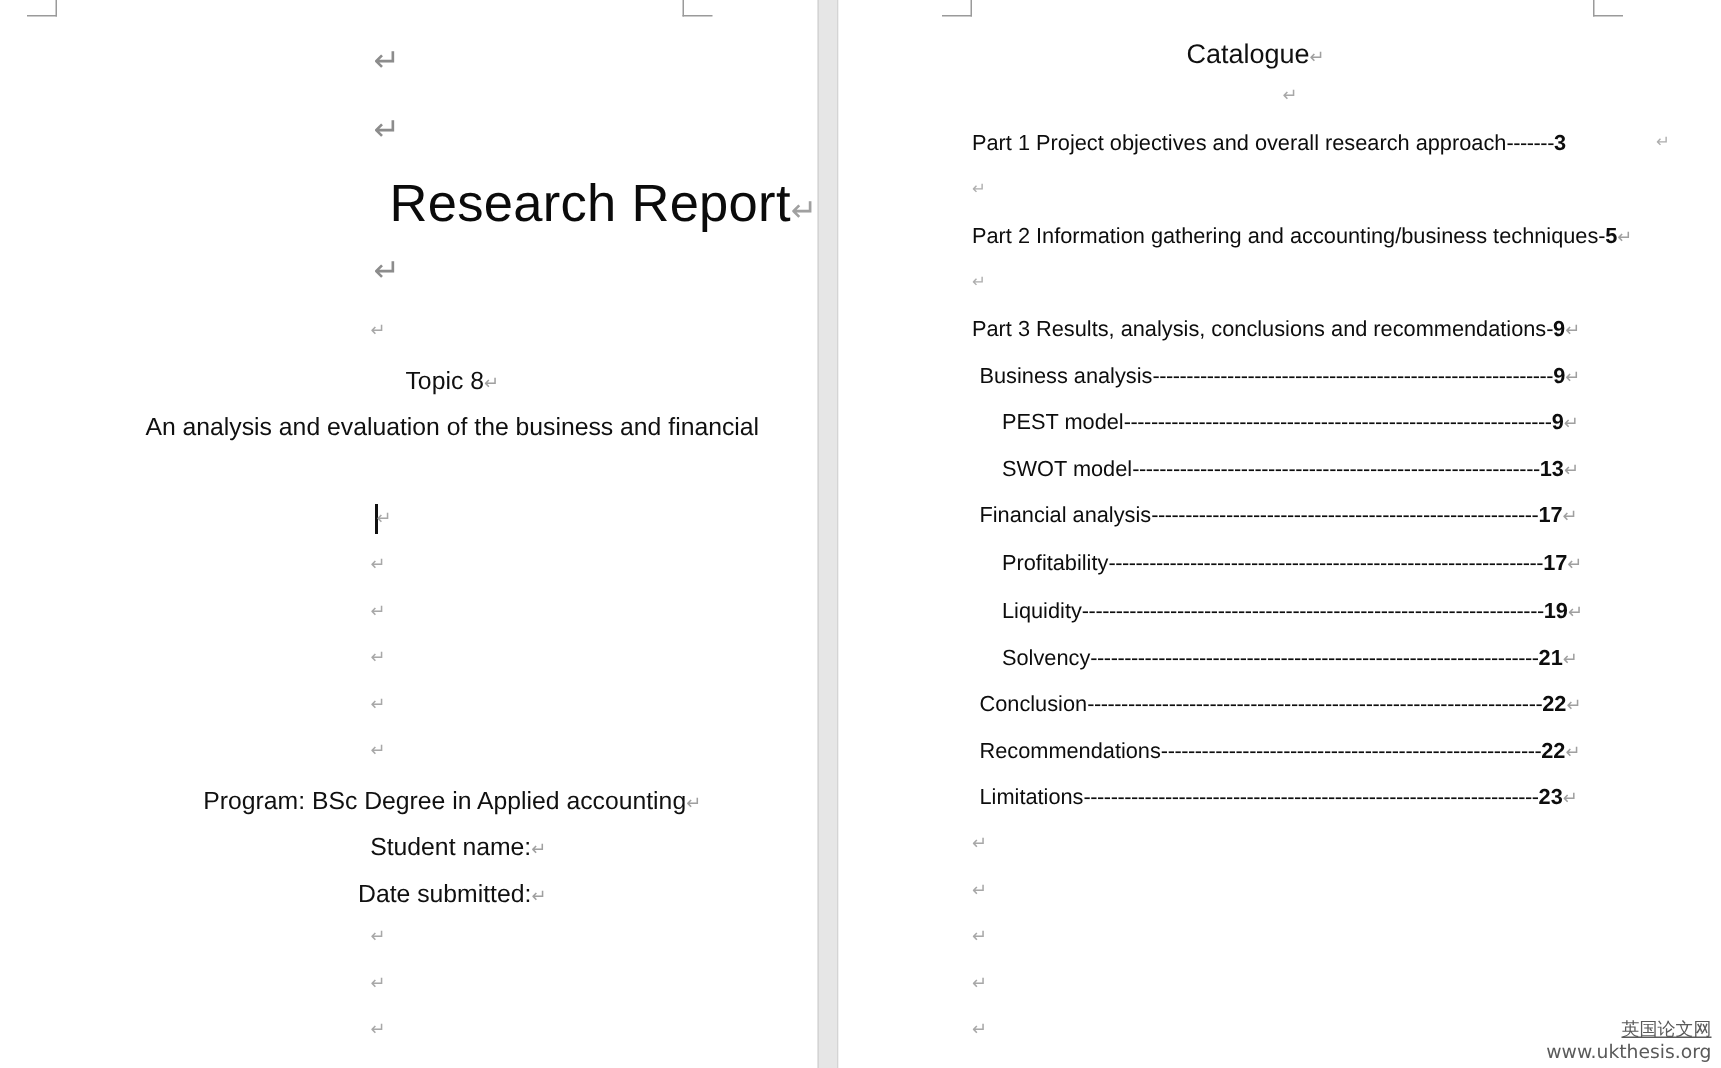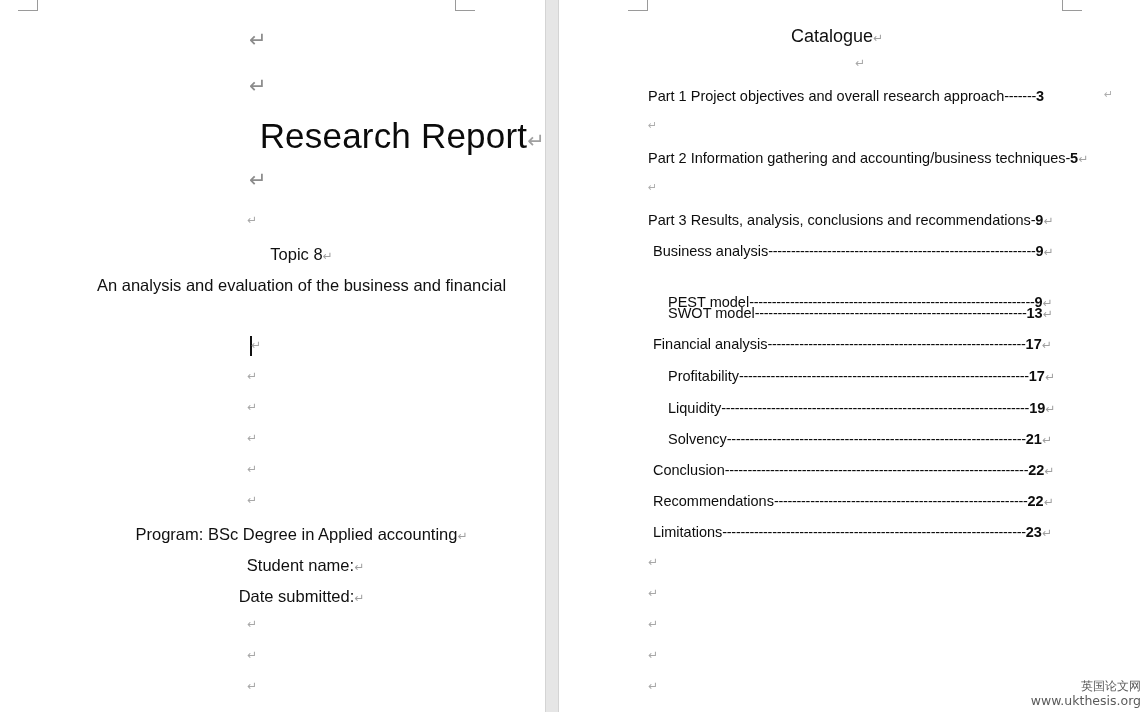--- a/index.html
+++ b/index.html
@@ -132,21 +132,21 @@
   
   .watermark {
     position: absolute;
     right: 6px;
     bottom: 4px;
     text-align: right;
     color: #5a5a5a;
     line-height: 1.15;
     user-select: none;
   }
-  .watermark .cn  { font-size: 12px; font-family: "DejaVu Sans", sans-serif; }
+  .watermark .cn  { font-size: 12px; font-family: "DejaVu Sans", sans-serif; text-decoration: underline; }
   .watermark .url { font-size: 12.5px; font-family: "DejaVu Sans", sans-serif; }
 </style>
 </head>
 <body>
 
 <div id="app">
 
   <div class="page left">
 
     <div class="cropmark cm-tl" style="left:18px;  top:-9px;"></div>
@@ -195,21 +195,21 @@
 
   <div class="doc-text cat-title" style="top:26px;"><span>Catalogue</span><span class="inl s">↵</span></div>
 
   <div class="pmark small" style="left:855px; top:57px;">↵</div>
 
   <div id="toc-host">
       <div class="toc-row" style="top: 88px; left: 648px;"><span>Part 1 Project objectives and overall research approach</span><span class="lead">-------</span><span class="pg">3</span></div>
       <div class="toc-row" style="top: 150px; left: 648px;"><span>Part 2 Information gathering and accounting/business techniques</span><span class="lead">-</span><span class="pg">5</span><span class="inl s">↵</span></div>
       <div class="toc-row" style="top: 212px; left: 648px;"><span>Part 3 Results, analysis, conclusions and recommendations</span><span class="lead">-</span><span class="pg">9</span><span class="inl s">↵</span></div>
       <div class="toc-row" style="top: 243px; left: 653px;"><span>Business analysis</span><span class="lead">-----------------------------------------------------------</span><span class="pg">9</span><span class="inl s">↵</span></div>
-      <div class="toc-row" style="top: 274px; left: 668px; margin-top: 20px;"><span>PEST model</span><span class="lead">---------------------------------------------------------------</span><span class="pg">9</span><span class="inl s">↵</span></div>
+      <div class="toc-row" style="top: 274px; left: 668px;"><span>PEST model</span><span class="lead">---------------------------------------------------------------</span><span class="pg">9</span><span class="inl s">↵</span></div>
       <div class="toc-row" style="top: 305px; left: 668px;"><span>SWOT model</span><span class="lead">------------------------------------------------------------</span><span class="pg">13</span><span class="inl s">↵</span></div>
       <div class="toc-row" style="top: 336px; left: 653px; text-align: right;"><span>Financial analysis</span><span class="lead">---------------------------------------------------------</span><span class="pg">17</span><span class="inl s">↵</span></div>
       <div class="toc-row" style="top: 368px; left: 668px;"><span>Profitability</span><span class="lead">----------------------------------------------------------------</span><span class="pg">17</span><span class="inl s">↵</span></div>
       <div class="toc-row" style="top: 400px; left: 668px;"><span>Liquidity</span><span class="lead">--------------------------------------------------------------------</span><span class="pg">19</span><span class="inl s">↵</span></div>
       <div class="toc-row" style="top: 431px; left: 668px;"><span>Solvency</span><span class="lead">------------------------------------------------------------------</span><span class="pg">21</span><span class="inl s">↵</span></div>
       <div class="toc-row" style="top: 462px; left: 653px;"><span>Conclusion</span><span class="lead">-------------------------------------------------------------------</span><span class="pg">22</span><span class="inl s">↵</span></div>
       <div class="toc-row" style="top: 493px; left: 653px;"><span>Recommendations</span><span class="lead">--------------------------------------------------------</span><span class="pg">22</span><span class="inl s">↵</span></div>
       <div class="toc-row" style="top: 524px; left: 653px;"><span>Limitations</span><span class="lead">-------------------------------------------------------------------</span><span class="pg">23</span><span class="inl s">↵</span></div>
     </div>
 

